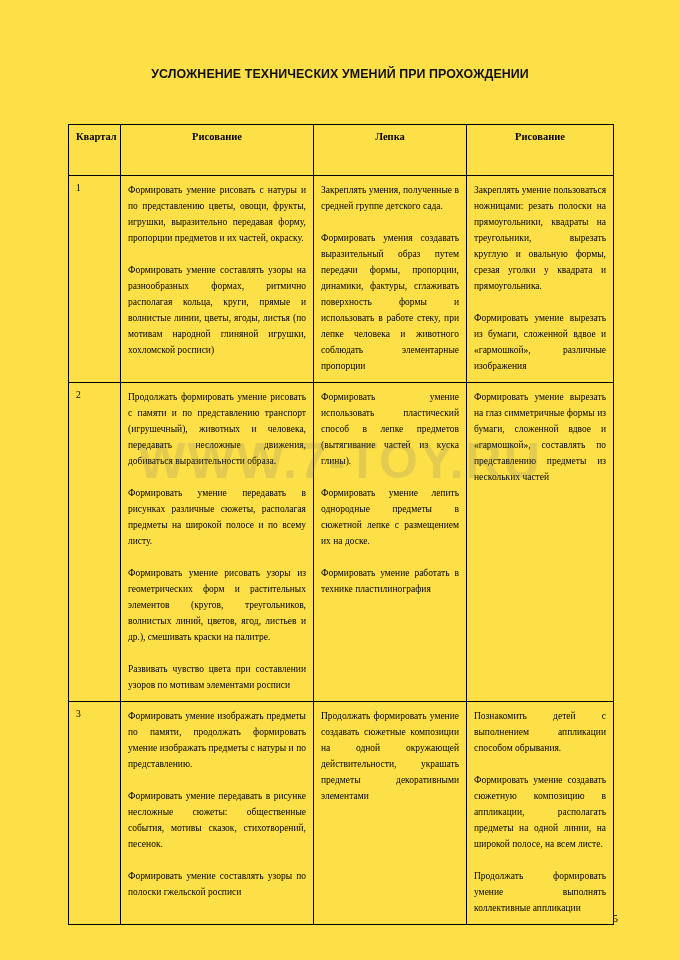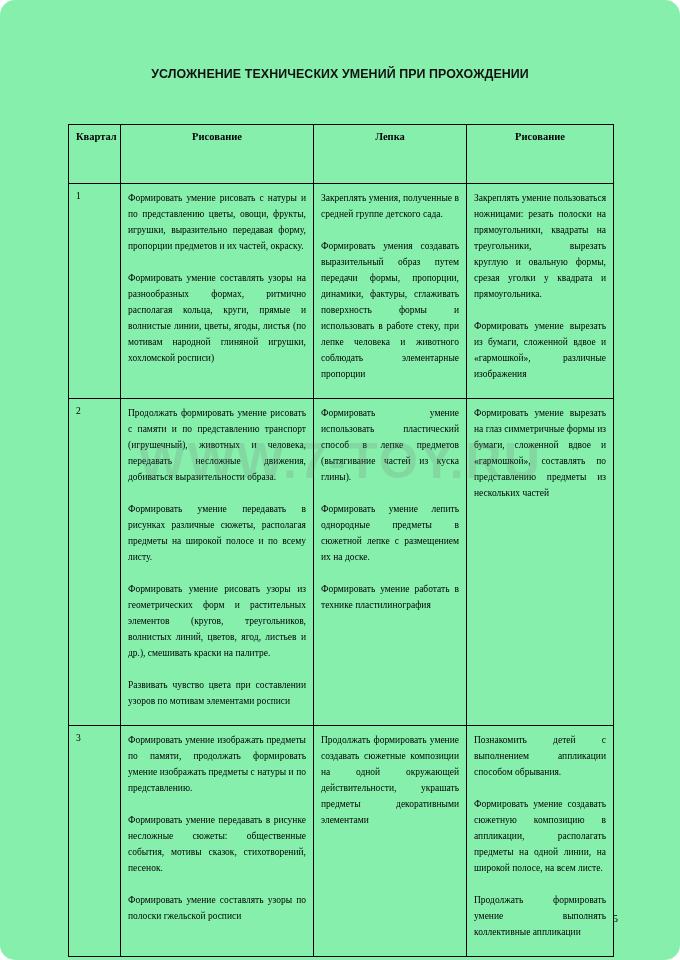--- a/index.html
+++ b/index.html
@@ -13,22 +13,21 @@
     font-family: "Liberation Serif", serif;
     color: #000000;
     position: relative;
     overflow: hidden;
   }
   .page {
     position: absolute;
     top: 0; left: 0;
     width: 680px;
     height: 960px;
-    background: #86efac;
-    border-radius: 15px;
+    background: #fde047;
   }
   .title {
     position: absolute;
     top: 66px;
     left: 60px;
     width: 560px;
     text-align: center;
     font-family: "Liberation Sans", sans-serif;
     font-weight: bold;
     font-size: 12.4px;
@@ -42,21 +41,21 @@
     position: absolute;
     top: 124px;
     left: 68px;
     width: 545px;
     border-collapse: collapse;
     table-layout: fixed;
   }
   table.doc-table td, table.doc-table th {
     border: 1px solid #000000;
     vertical-align: top;
-    padding: 6px 7px 16px 7px;
+    padding: 6px 7px 8px 7px;
   }
   thead th {
     text-align: center;
     vertical-align: middle;
     font-family: "Liberation Serif", serif;
     font-weight: bold;
     font-size: 10.5px;
     height: 36px;
     padding: 4px 4px;
   }

